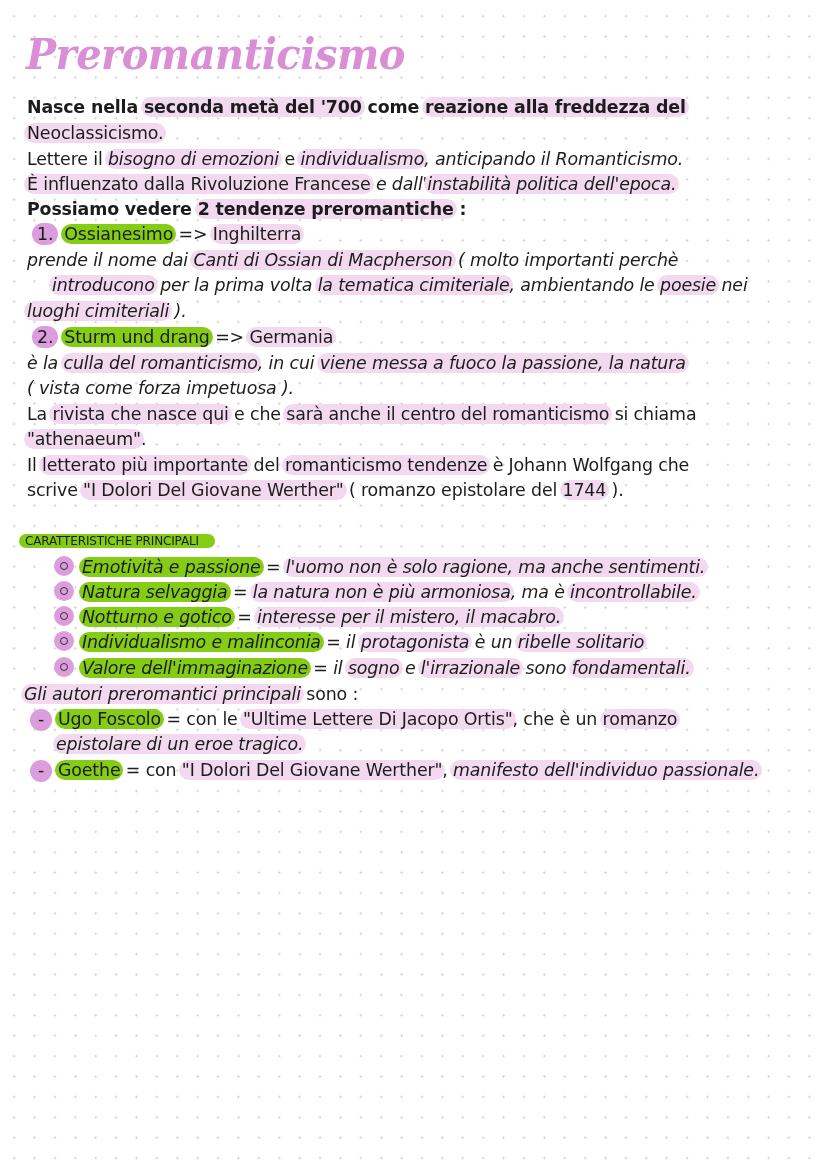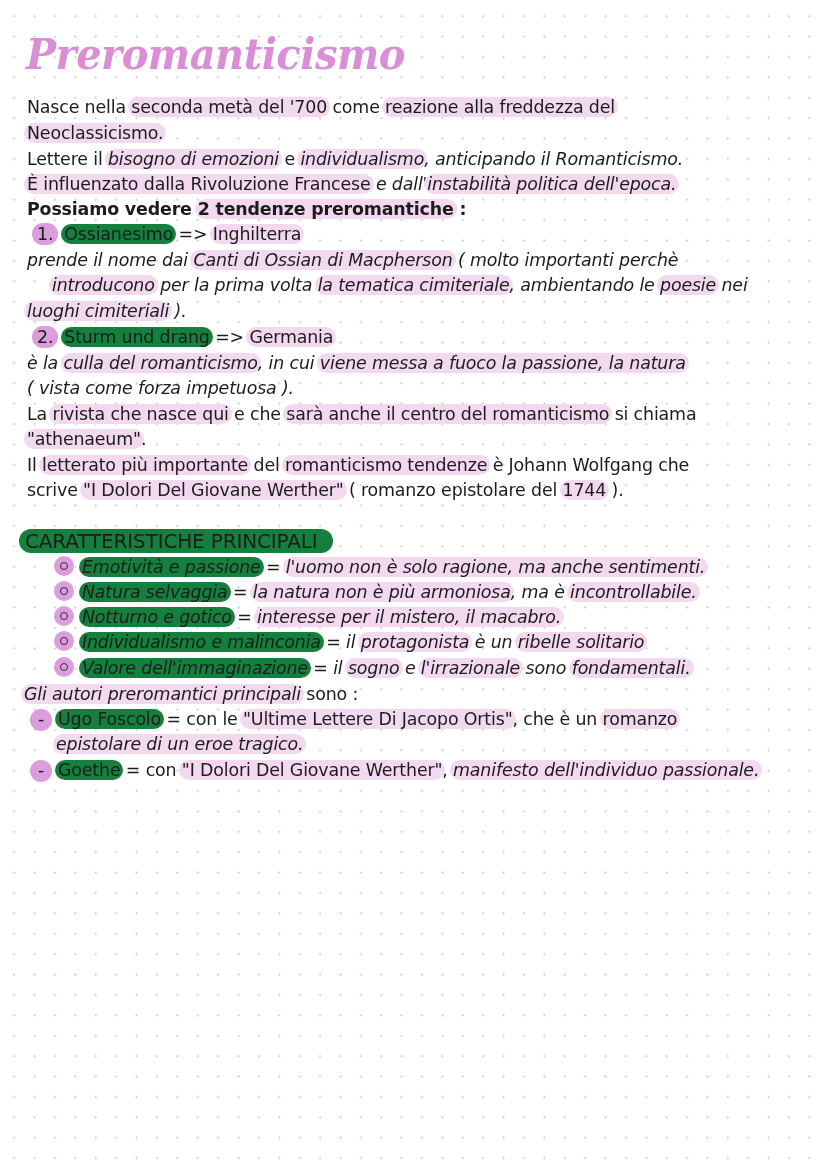--- a/index.html
+++ b/index.html
@@ -18,21 +18,21 @@
     position: absolute; left: 26px; top: 14px;
     font-family: "DejaVu Serif", serif; font-style: italic; font-weight: bold;
     font-size: 40px; color: #d98ed6; letter-spacing: -0.5px;
     transform: scaleY(1.05);
   }
   .line {
     position: absolute; left: 0; white-space: nowrap;
     font-size: 17.4px; line-height: 24px; letter-spacing: -0.15px;
   }
   .hl-light { background: #f2d9ef; border-radius: 11px; padding: 0 3px; margin: 0 -3px; }
-  .hl-dark  { background: #15803d; border-radius: 11px; padding: 0 3px; margin: 0 -3px; }
+  .hl-dark  { background: #84cc16; border-radius: 11px; padding: 0 3px; margin: 0 -3px; }
   .it { font-style: italic; }
   .bullet {
     display: inline-block; width: 20px; height: 20px; border-radius: 50%;
     background: #dc9ddc; vertical-align: -3px; position: relative; margin-right: 8px;
   }
   .bullet::after {
     content: ""; position: absolute; left: 5.5px; top: 5.5px; width: 6px; height: 6px;
     border: 1.5px solid #3a2a3a; border-radius: 50%;
   }
   .dash {
@@ -45,21 +45,21 @@
     margin-right: 6px; line-height: 22px;
   }
 </style>
 </head>
 <body>
 
 <div class="page">
 
   <div class="title">Preromanticismo</div>
 
-  <div class="line" style="top:79px;left:27px;">
+  <div class="line" style="top:79px;left:27px;font-weight:bold;">
     <span>Nasce nella </span><span class="hl-light">seconda metà del '700</span><span> come </span><span class="hl-light">reazione alla freddezza del</span>
   </div>
   <div class="line" style="top:105px;left:27px;">
     <span class="hl-light">Neoclassicismo.</span>
   </div>
   <div class="line" style="top:131px;left:27px;">
     <span>Lettere il </span><span class="hl-light it">bisogno di emozioni</span><span> e </span><span class="hl-light it">individualismo</span><span class="it">, anticipando il Romanticismo.</span>
   </div>
   <div class="line" style="top:156px;left:27px;">
     <span class="hl-light">È influenzato dalla Rivoluzione Francese</span><span class="it"> e dall'</span><span class="hl-light it">instabilità politica dell'epoca.</span>
@@ -96,21 +96,21 @@
   <div class="line" style="top:411px;left:27px;">
     <span class="hl-light">"athenaeum"</span><span>.</span>
   </div>
   <div class="line" style="top:437px;left:27px;">
     <span>Il </span><span class="hl-light">letterato più importante</span><span> del </span><span class="hl-light">romanticismo tendenze</span><span> è Johann Wolfgang che</span>
   </div>
   <div class="line" style="top:462px;left:27px;">
     <span>scrive </span><span class="hl-light">"I Dolori Del Giovane Werther"</span><span> ( romanzo epistolare del </span><span class="hl-light">1744</span><span> ).</span>
   </div>
 
-  <div class="line" style="top:513px;left:22px;font-size:20px;">
+  <div class="line" style="top:513px;left:22px;font-size:12px;">
     <span class="hl-dark" style="padding:0 16px 0 6px;border-radius:12px;">CARATTERISTICHE PRINCIPALI</span>
   </div>
 
   <div class="line it" style="top:539px;left:54px;">
     <span class="bullet"></span><span class="hl-dark">Emotività e passione</span><span> = </span><span class="hl-light">l'uomo non è solo ragione, ma anche sentimenti.</span>
   </div>
   <div class="line it" style="top:564px;left:54px;">
     <span class="bullet"></span><span class="hl-dark">Natura selvaggia</span><span> = </span><span class="hl-light">la natura non è più armoniosa</span><span>, ma è </span><span class="hl-light">incontrollabile.</span>
   </div>
   <div class="line it" style="top:589px;left:54px;">

